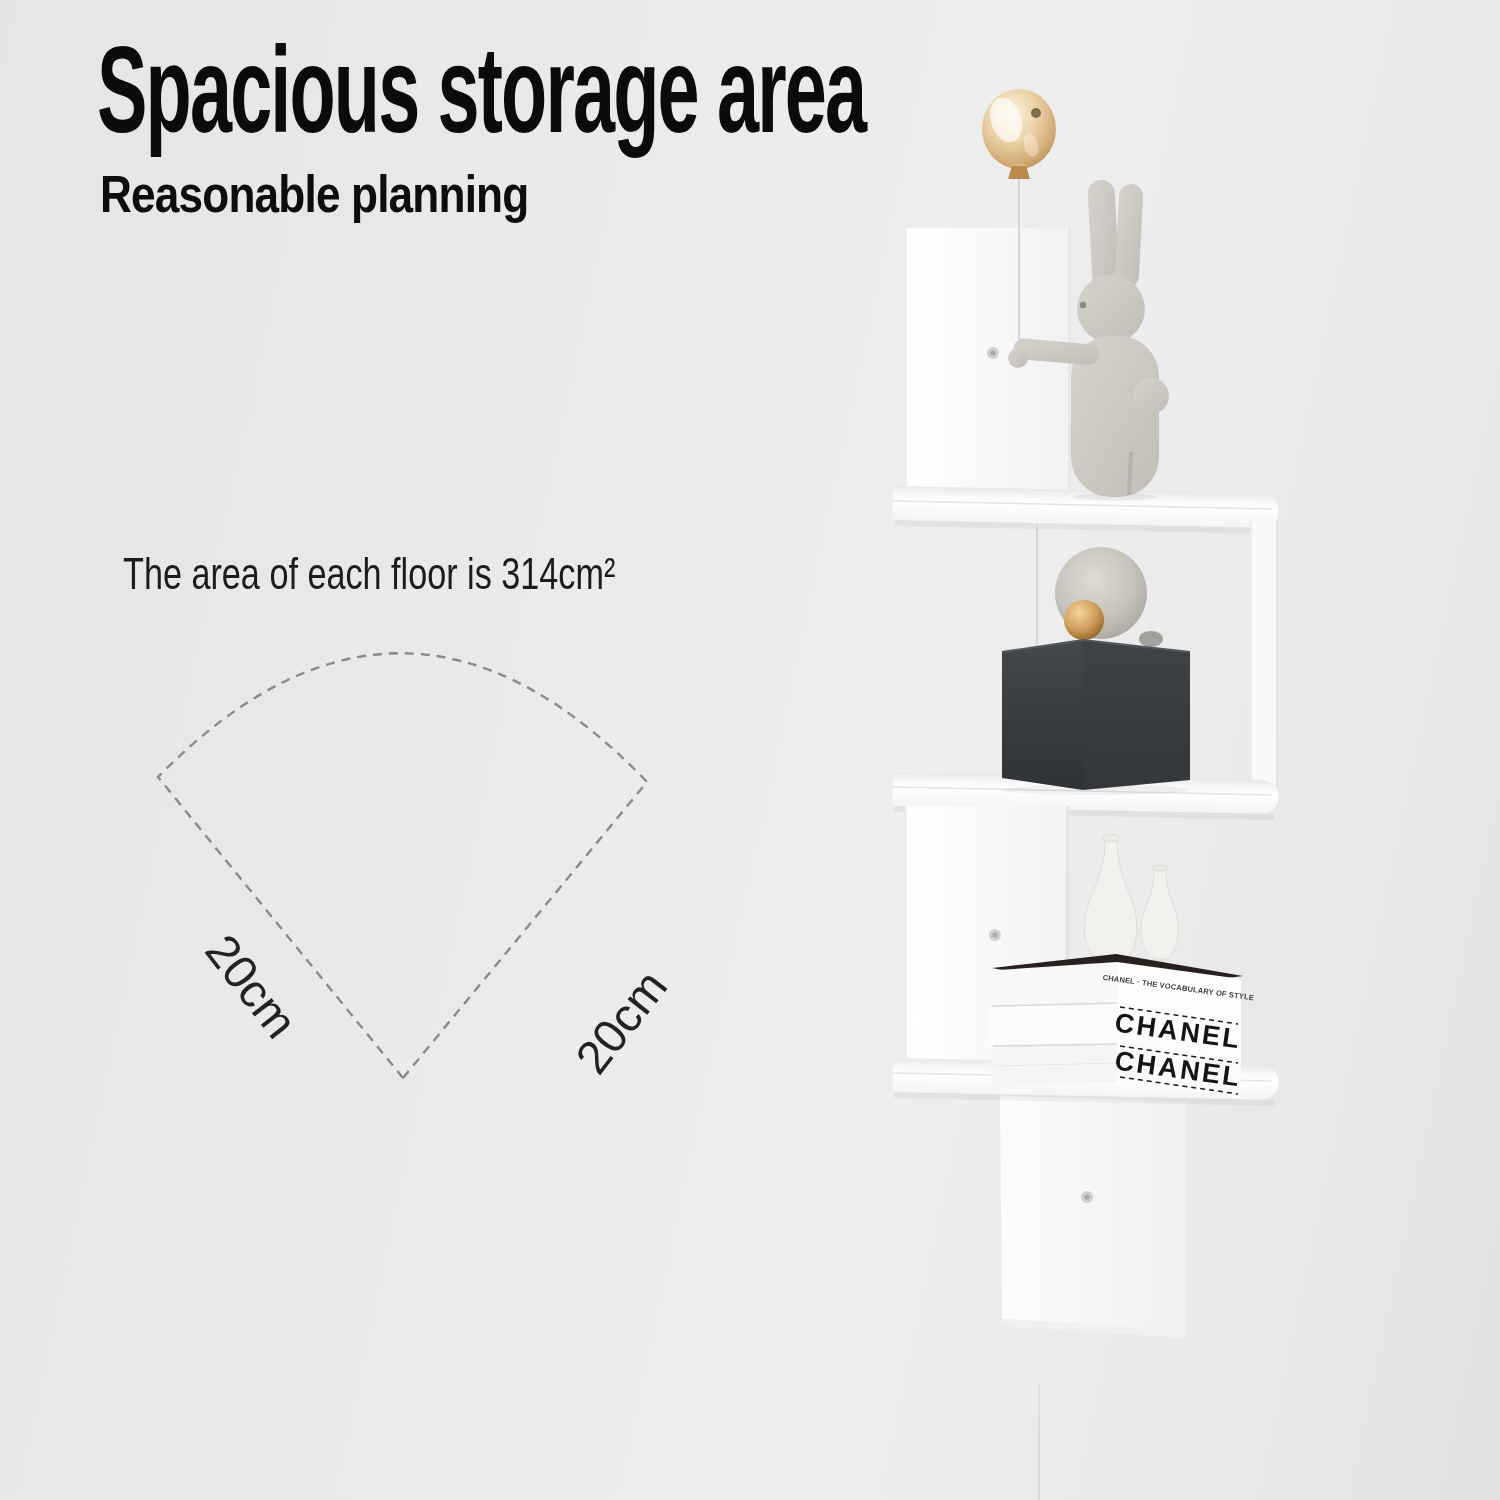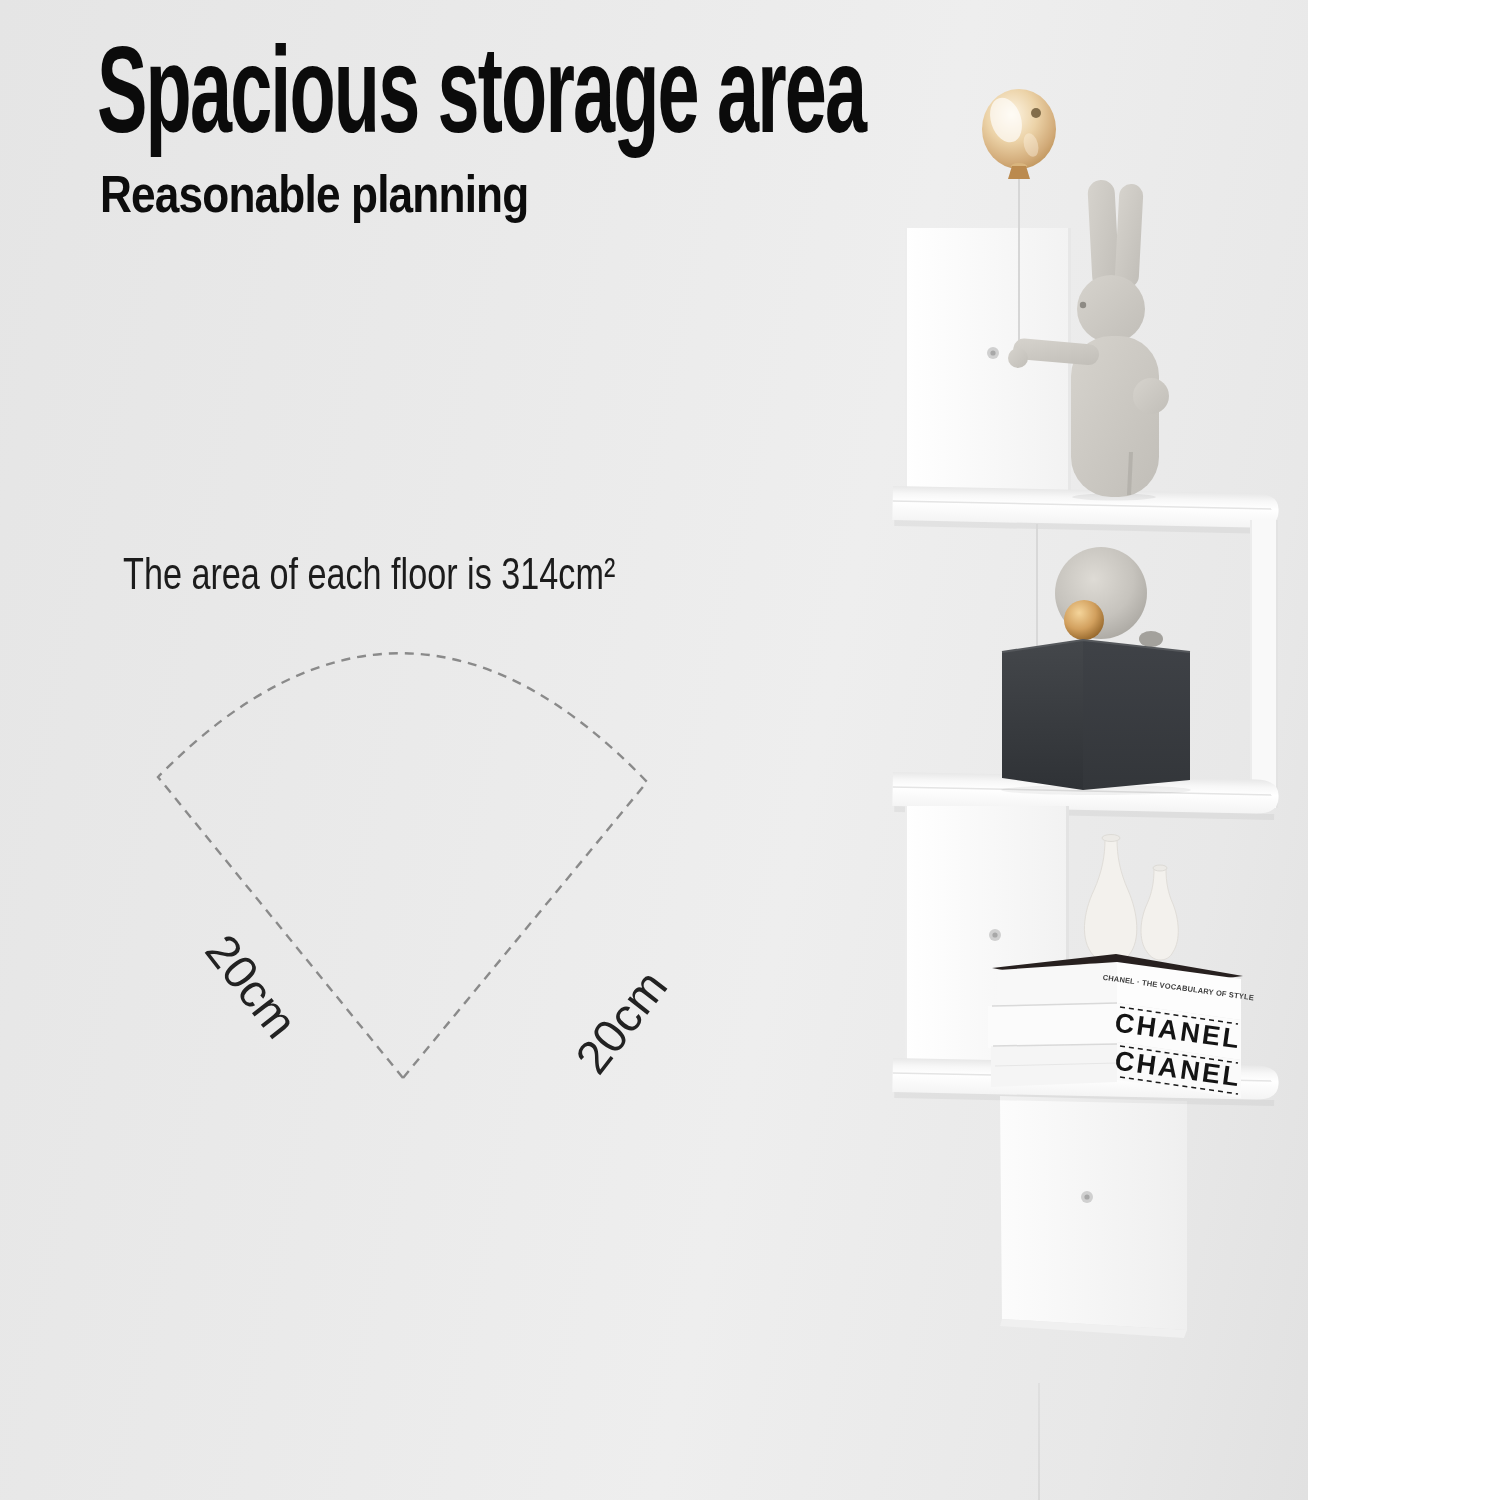--- a/index.html
+++ b/index.html
@@ -1,16 +1,16 @@
 <!DOCTYPE html>
 <html><head>
 <meta charset="utf-8">
 <style>
   html,body{margin:0;padding:0;}
-  .canvas{position:relative;width:1308px;height:1500px;overflow:hidden;
+  .canvas{position:relative;width:1500px;height:1500px;overflow:hidden;
     background:linear-gradient(102deg,#e5e5e5 0%,#eaeaea 35%,#eeeeee 60%,#e8e8e8 86%,#e1e1e1 100%);
     font-family:"Liberation Sans", sans-serif;}
   .title{position:absolute;left:97px;top:26px;font-size:122px;font-weight:bold;color:#0b0b0b;
     letter-spacing:-3px;transform:scaleX(.62);transform-origin:left top;white-space:nowrap;line-height:1.05;}
   .subtitle{position:absolute;left:100px;top:164px;font-size:52px;font-weight:bold;color:#0d0d0d;
     letter-spacing:-1px;transform:scaleX(.85);transform-origin:left top;white-space:nowrap;}
   .caption{position:absolute;left:123px;top:548px;font-size:45px;color:#1c1c1c;
     transform:scaleX(.76);transform-origin:left top;white-space:nowrap;}
   .dim-label{position:absolute;font-size:47px;color:#222;white-space:nowrap;transform-origin:left top;}
   .dim-left{left:238px;top:924px;transform:rotate(52deg);}

